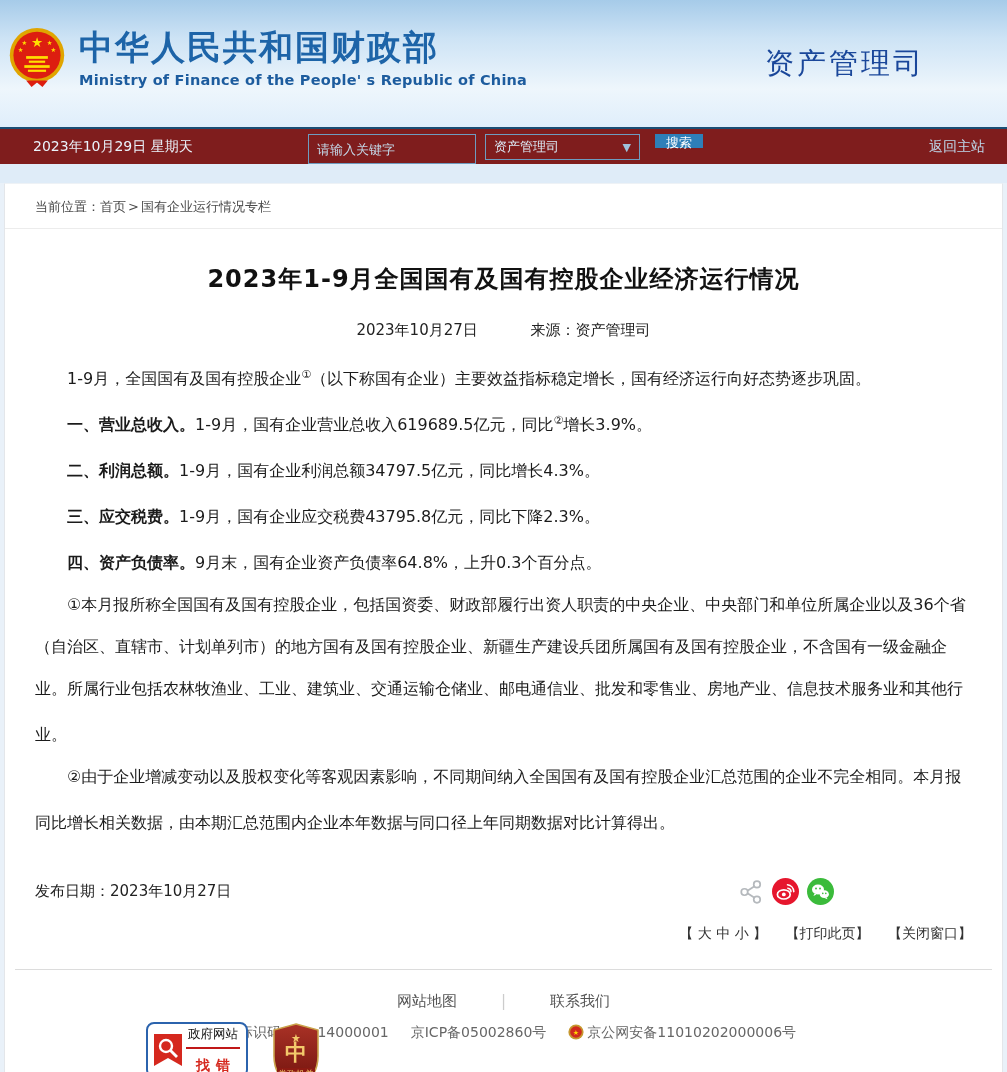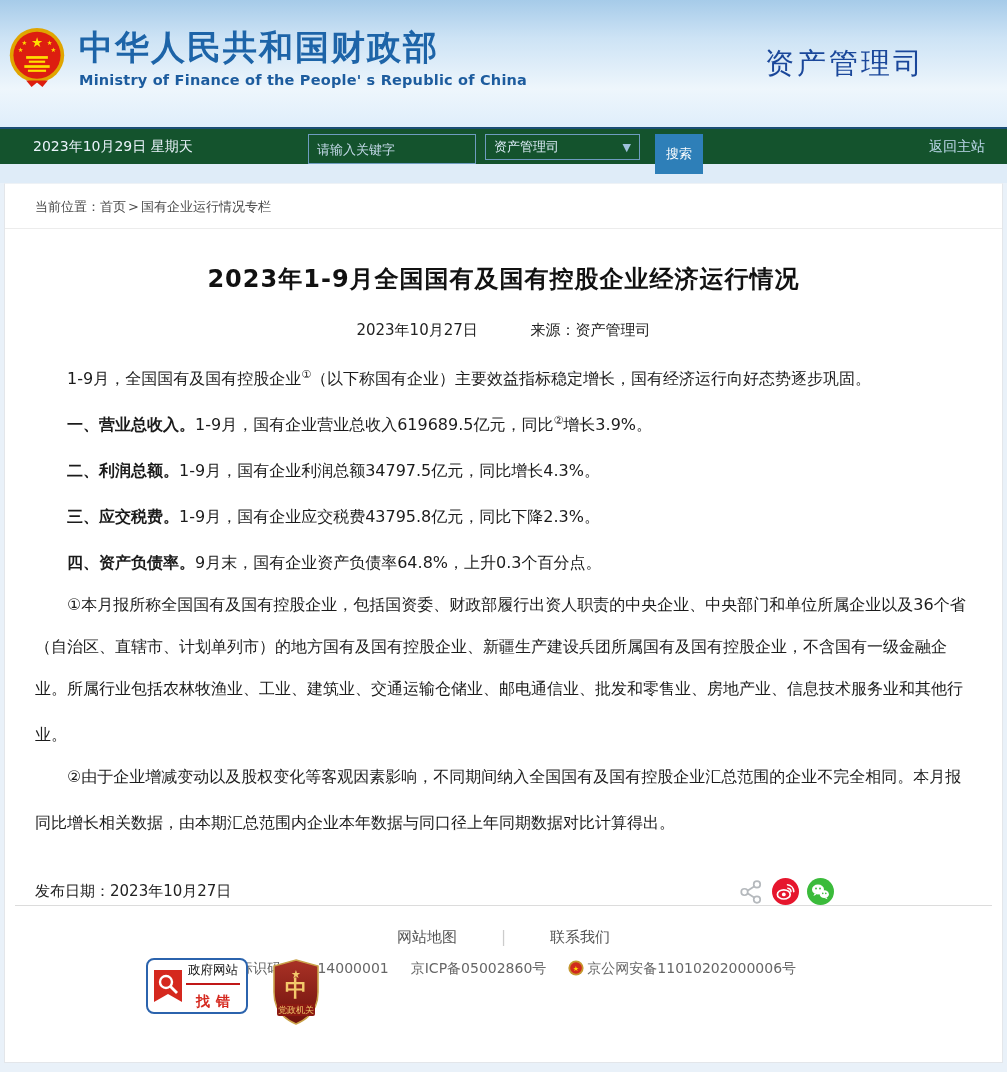--- a/index.html
+++ b/index.html
@@ -17,39 +17,39 @@
     overflow:hidden;
   }
   .brand { position:absolute; left:8px; top:24px; display:flex; align-items:flex-start; }
   .emblem { width:58px; height:66px; margin-right:13px; }
   .brand-text { padding-top:4px; }
   .title-cn { font-size:34px; font-weight:bold; color:#1d64a8; letter-spacing:2px; line-height:38px; }
   .title-en { font-size:14.5px; font-weight:bold; color:#1d5c9e; margin-top:6px; letter-spacing:0.2px; }
   .dept-title { position:absolute; right:82px; top:44px; font-size:29px; color:#1a479a; letter-spacing:3px; }
   
   .navbar {
-    height:37px; background:#14532d; border-top:2px solid#1a4e75;
+    height:37px; background:#7f1d1d; border-top:2px solid#1a4e75;
     position:relative; color:#e8f2fa; font-size:14px;text-decoration:underline;
   }
   .nav-date { position:absolute; left:33px; top:9px; color:#eaf3fb; }
   .nav-search-input {
     position:absolute; left:308px; top:5px; width:168px; height:30px;
     background:transparent; border:1px solid #6e9cc0; color:#dcebf7;
     font-size:13px; padding:0 8px; outline:none;
     font-family:"DejaVu Sans","Liberation Sans",sans-serif;
   }
   .nav-search-input::placeholder { color:#c3d8e8; opacity:1; }
   .nav-scope {
     position:absolute; left:485px; top:5px; width:155px; height:26px;
     border:1px solid #6e9cc0; display:flex; align-items:center;
     padding:0 8px; font-size:13px; color:#dcebf7; cursor:pointer;
   }
   .nav-scope .caret { margin-left:auto; font-size:11px; color:#9fc2dc; }
   .nav-search-btn {
-    position:absolute; left:655px; top:5px; width:48px; height:40px;
+    position:absolute; left:655px; top:5px; width:48px; height:14px;
     background:#2e7fb8; border:none; color:#fff; font-size:13px; cursor:pointer;
     font-family:"DejaVu Sans","Liberation Sans",sans-serif;
   }
   .nav-back { position:absolute; right:22px; top:9px; color:#bed9ec; text-decoration:none; }
   .blue-strip { height:19px; background:#dfecf8; }
   
   .panel {
     margin:0 4px; background:#fff; border:1px solid #e3e6ea; border-top:1px solid #eef2f6;
     padding-bottom:10px; min-height:880px;
   }
@@ -190,20 +190,25 @@
           <circle cx="9" cy="10.5" r="0.95" fill="#3bbb3b"></circle>
           <circle cx="13" cy="10.5" r="0.95" fill="#3bbb3b"></circle>
           <ellipse cx="17.3" cy="16.2" rx="4.6" ry="3.9" fill="#fff"></ellipse>
           <path d="M19.5 19.3 L20.5 21.3 L17.5 20.1 Z" fill="#fff"></path>
           <circle cx="15.8" cy="15.4" r="0.8" fill="#3bbb3b"></circle>
           <circle cx="18.8" cy="15.4" r="0.8" fill="#3bbb3b"></circle>
         </svg>
       </div>
     </div>
 
+    <div class="controls-row">
+      <span>【 大 中 小 】</span>
+      <span>【打印此页】</span>
+      <span>【关闭窗口】</span>
+    </div>
   </div>
 
   <div class="panel-divider"></div>
 
   <div class="footer">
     <div class="footer-links">
       <a href="#">网站地图</a><span class="vbar">|</span><a href="#">联系我们</a>
     </div>
     <div class="f-line">
       <span>网站标识码：bm14000001</span><span class="gap"></span><a href="#">京ICP备05002860号</a><span class="gap"></span><span class="police-wrap"><svg width="16" height="16" viewBox="0 0 16 16">

